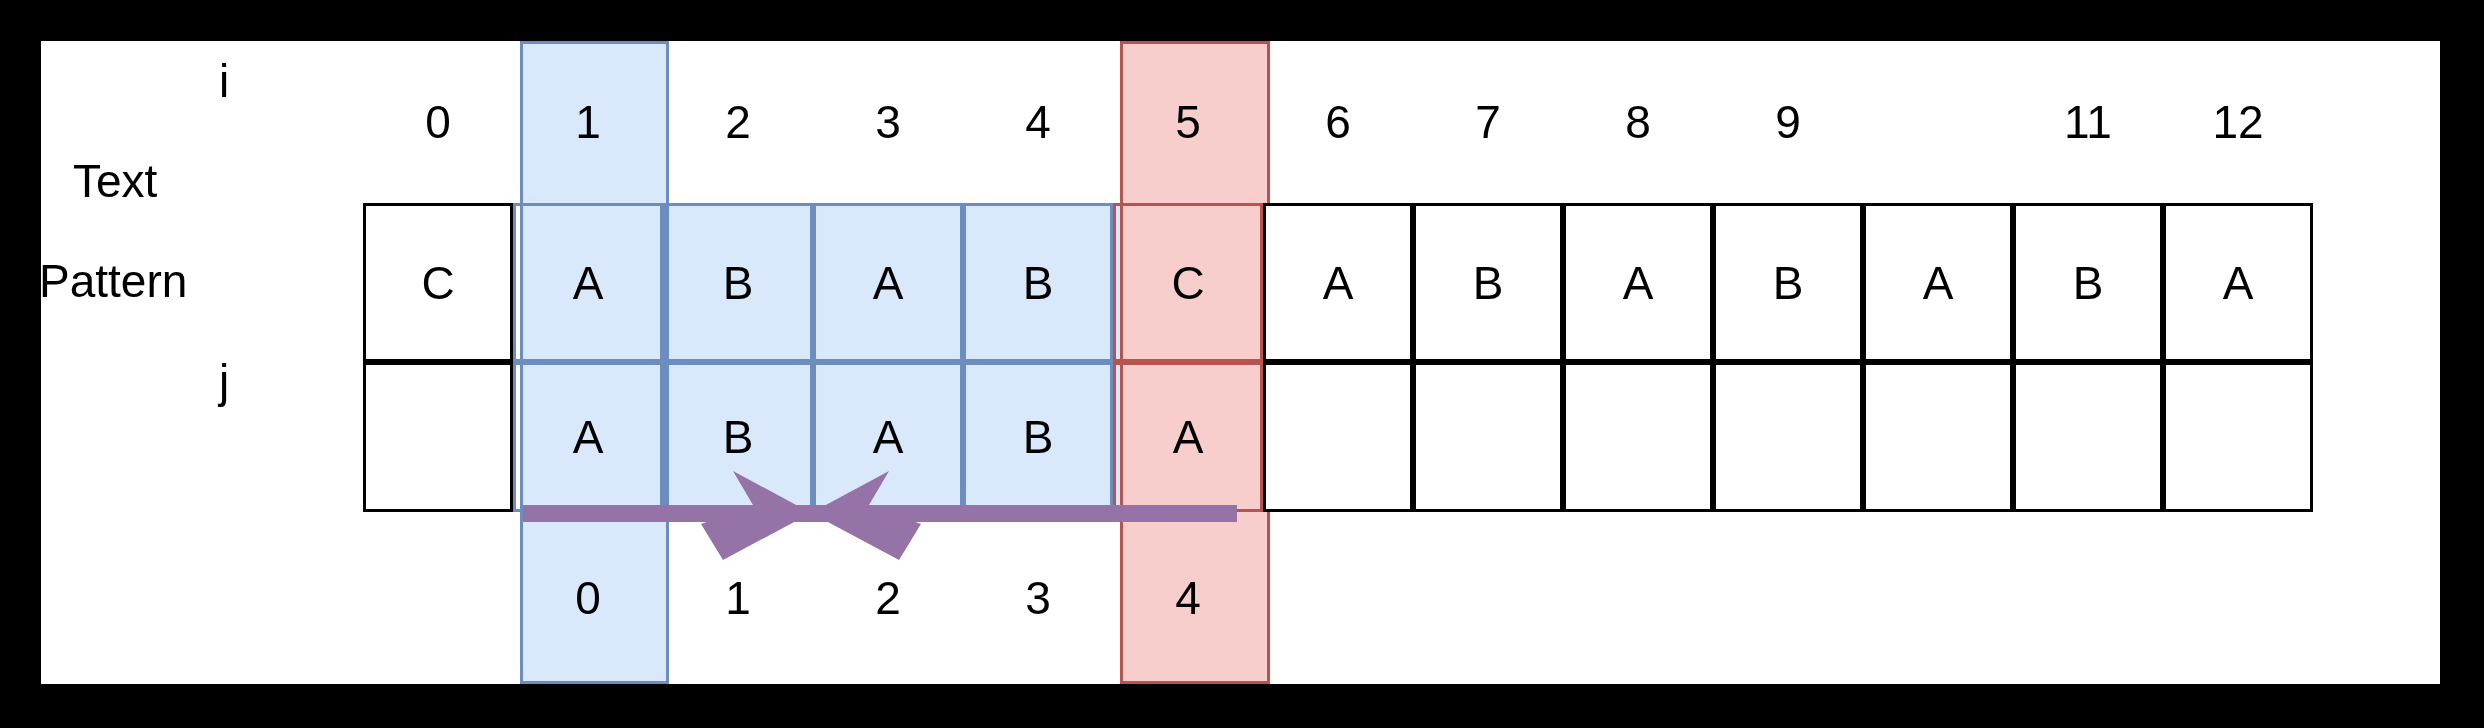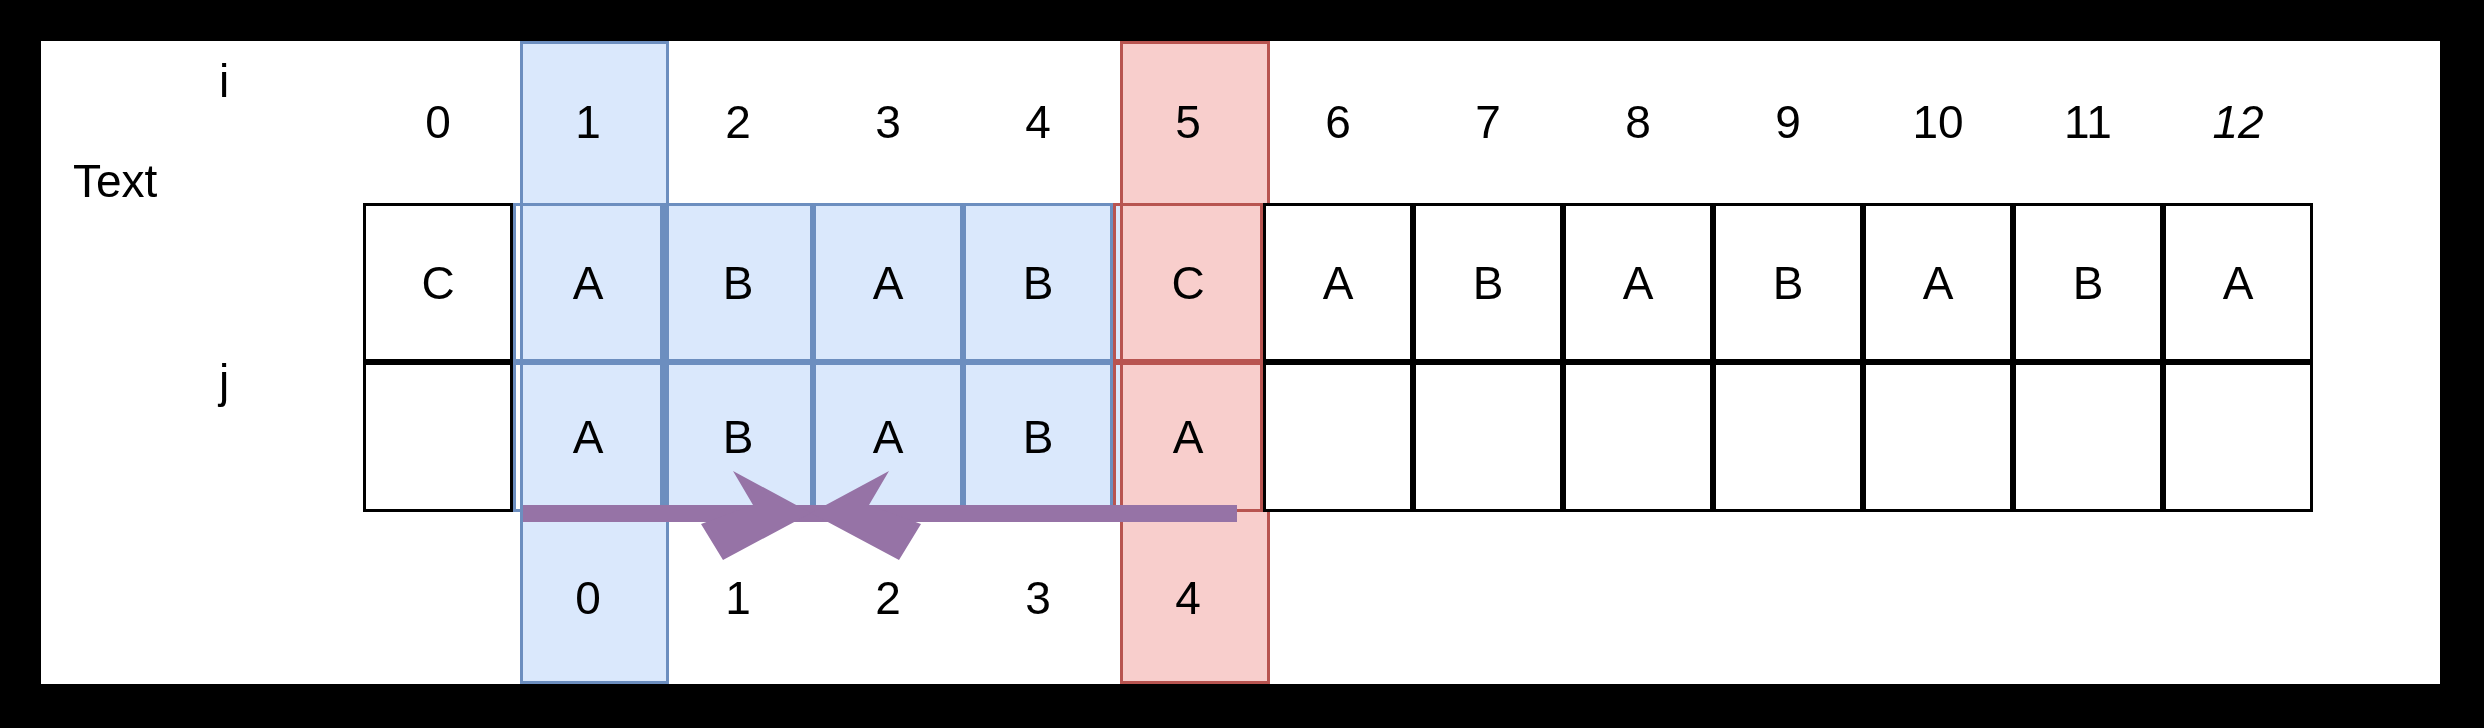--- a/index.html
+++ b/index.html
@@ -126,35 +126,35 @@
         <div class="cell tcell" style="left: 1372px; top: 321px; width: 150px; height: 150px;"></div>
         <div class="cell tcell" style="left: 1522px; top: 321px; width: 150px; height: 150px;"></div>
         <div class="cell tcell" style="left: 1672px; top: 321px; width: 150px; height: 150px;"></div>
         <div class="cell tcell" style="left: 1822px; top: 321px; width: 150px; height: 150px;"></div>
         <div class="cell tcell" style="left: 1972px; top: 321px; width: 150px; height: 150px;"></div>
         <div class="cell tcell" style="left: 2122px; top: 321px; width: 150px; height: 150px;"></div>
       </div>
 
     <div id="text-layer">
       <span class="row-label" style="left:12px; top:113px;margin-left:20px;">Text</span>
+      <span class="row-label" style="left:-2px; top:213px;">Pattern</span>
       <span class="row-label" style="left:178px; top:13px;">i</span>
       <span class="row-label" style="left:178px; top:313px;">j</span>
     <div class="cell idx" style="left: 322px; top: 0px; width: 150px; height: 162px;">0</div>
         <div class="cell idx" style="left: 472px; top: 0px; width: 150px; height: 162px;">1</div>
         <div class="cell idx" style="left: 622px; top: 0px; width: 150px; height: 162px;">2</div>
         <div class="cell idx" style="left: 772px; top: 0px; width: 150px; height: 162px;">3</div>
         <div class="cell idx" style="left: 922px; top: 0px; width: 150px; height: 162px;">4</div>
         <div class="cell idx" style="left: 1072px; top: 0px; width: 150px; height: 162px;">5</div>
         <div class="cell idx" style="left: 1222px; top: 0px; width: 150px; height: 162px;">6</div>
         <div class="cell idx" style="left: 1372px; top: 0px; width: 150px; height: 162px;">7</div>
         <div class="cell idx" style="left: 1522px; top: 0px; width: 150px; height: 162px;">8</div>
         <div class="cell idx" style="left: 1672px; top: 0px; width: 150px; height: 162px;">9</div>
-        <div class="cell idx" style="left: 1822px; top: 0px; width: 150px; height: 162px;">10</div>
         <div class="cell idx" style="left: 1972px; top: 0px; width: 150px; height: 162px; text-align: right;">11</div>
-        <div class="cell idx" style="left: 2122px; top: 0px; width: 150px; height: 162px; font-style: italic;">12</div>
+        <div class="cell idx" style="left: 2122px; top: 0px; width: 150px; height: 162px;">12</div>
         <div class="cell idx" style="left: 472px; top: 471px; width: 150px; height: 172px;">0</div>
         <div class="cell idx" style="left: 622px; top: 471px; width: 150px; height: 172px;">1</div>
         <div class="cell idx" style="left: 772px; top: 471px; width: 150px; height: 172px;">2</div>
         <div class="cell idx" style="left: 922px; top: 471px; width: 150px; height: 172px;">3</div>
         <div class="cell idx" style="left: 1072px; top: 471px; width: 150px; height: 172px;">4</div>
       </div>
 
     <div id="arrow-layer">
       <svg width="2399" height="643" viewBox="0 0 2399 643" style="position:absolute; left:0; top:0;">
 

